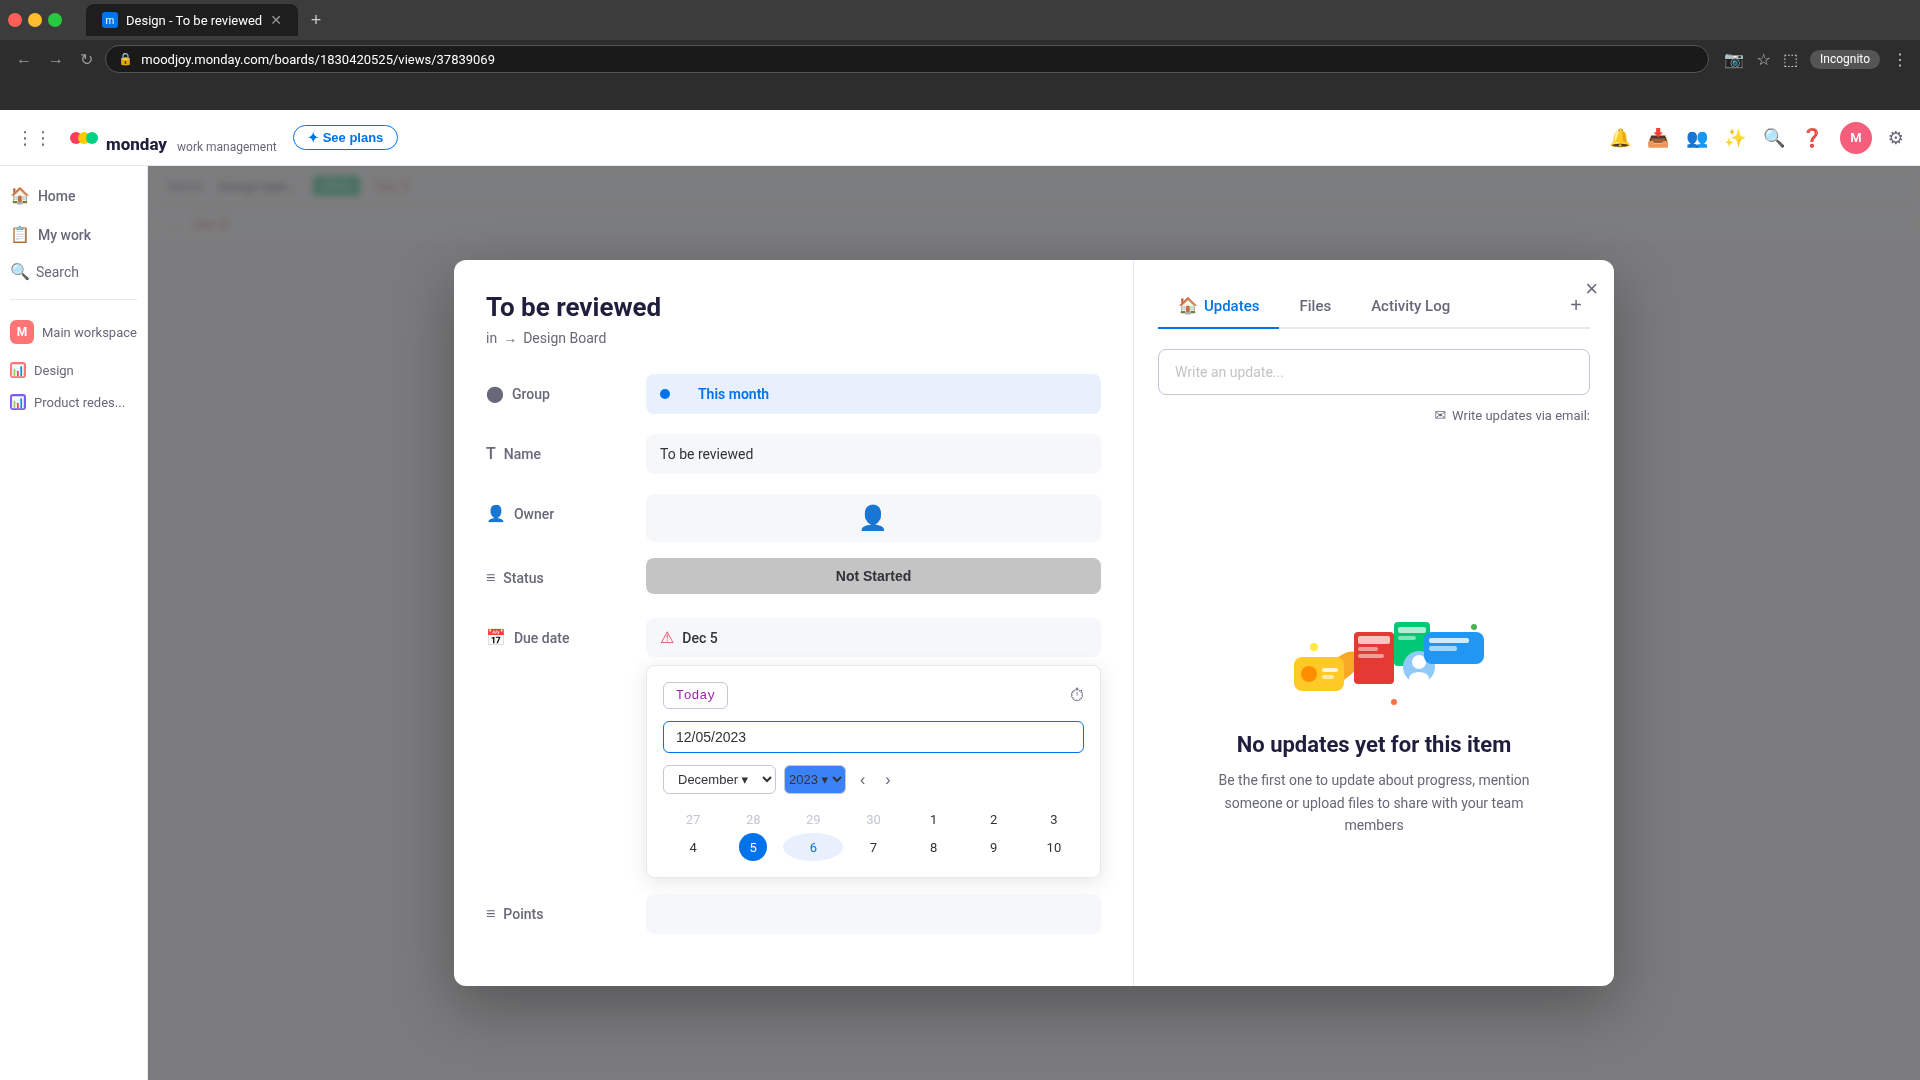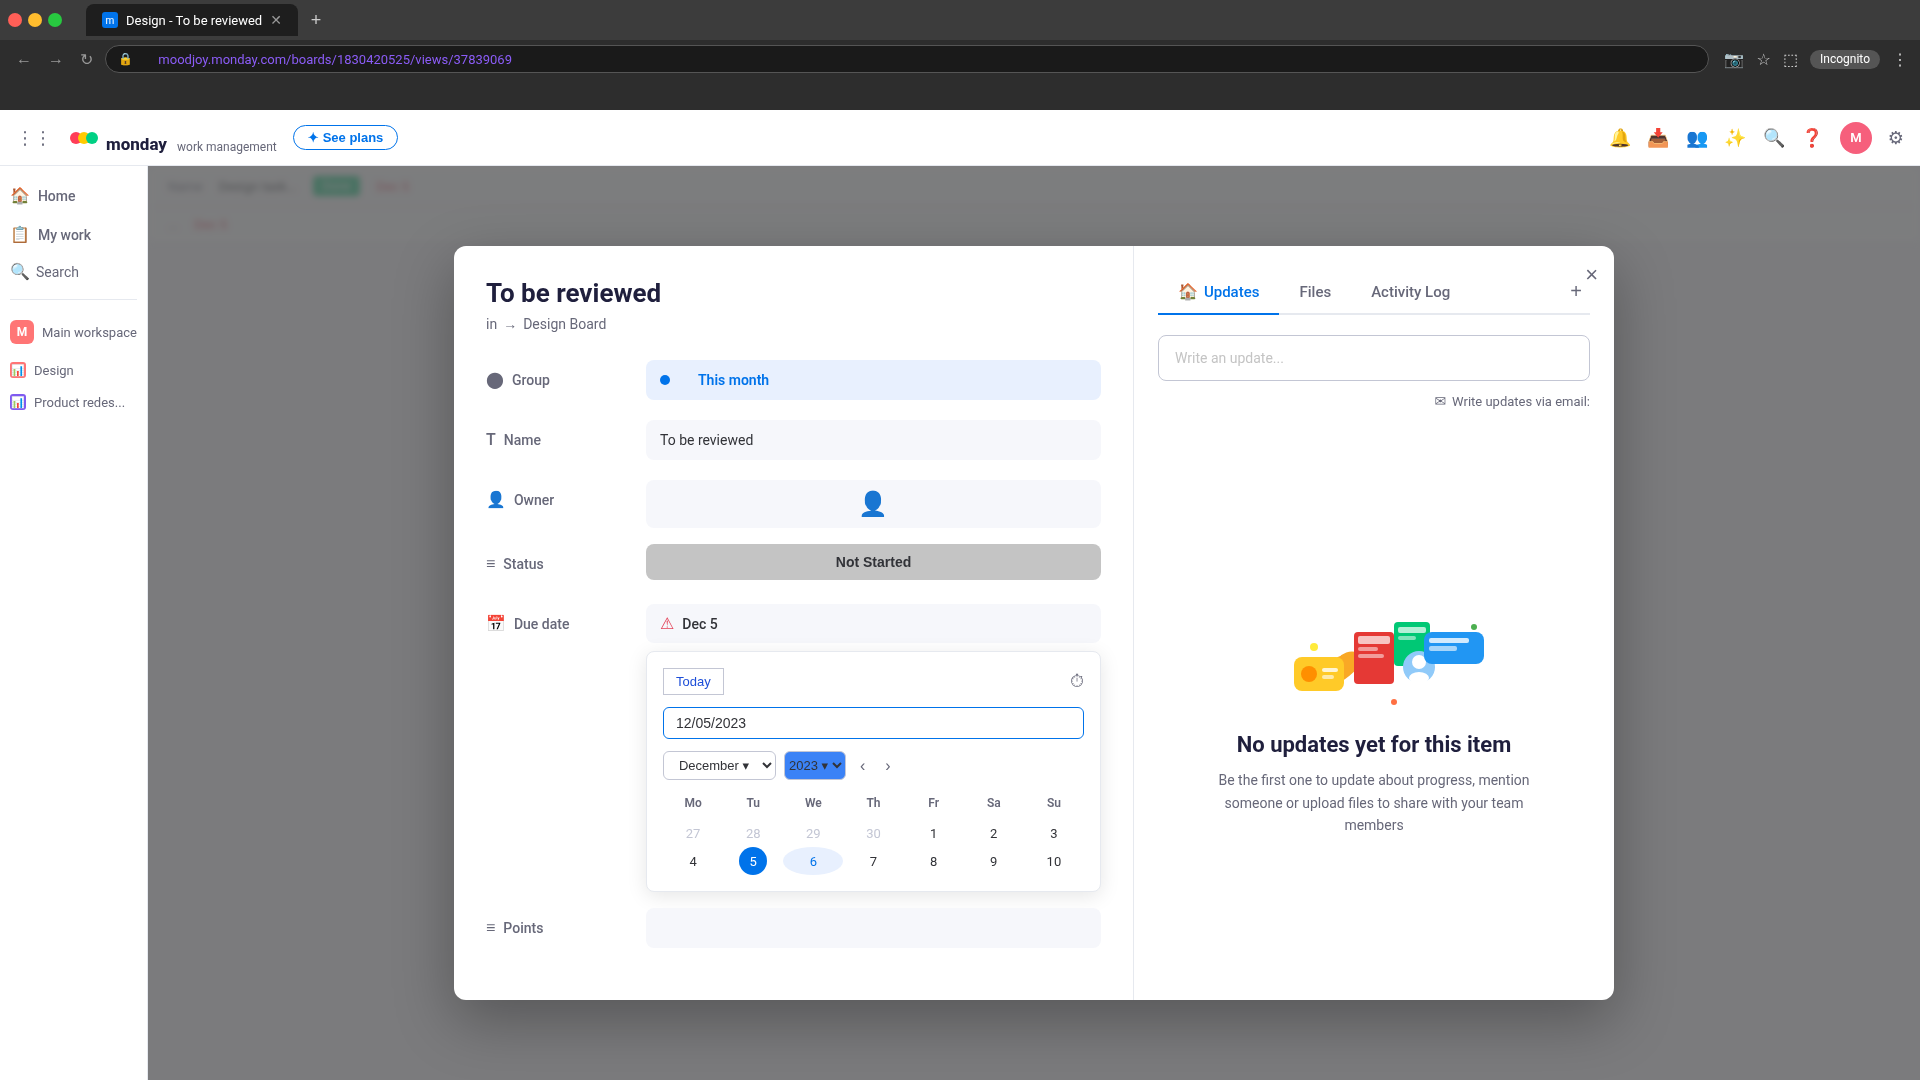--- a/index.html
+++ b/index.html
@@ -65,21 +65,21 @@
       border-radius: 20px;
       height: 28px;
       display: flex;
       align-items: center;
       padding: 0 12px;
       gap: 8px;
       color: #ccc;
       font-size: 13px;
     }
     .address-lock { color: #aaa; font-size: 12px; }
-    .address-text { color: #8b5cf6; font-size: 13px; margin-left: 17px; }
+    .address-text { color: #ffffff; font-size: 13px; }
     .browser-actions { display: flex; gap: 12px; margin-left: 8px; }
     .browser-action-btn { background: none; border: none; color: #ccc; font-size: 16px; cursor: pointer; }
 
     
     .app-container {
       background: #f6f7fb;
       height: 970px;
       display: flex;
       flex-direction: column;
       position: relative;
@@ -298,26 +298,27 @@
     }
     .date-picker-top {
       display: flex;
       align-items: center;
       justify-content: space-between;
       margin-bottom: 12px;
     }
     .today-btn {
       background: #fff;
       border: 1.5px solid #c3c6d4;
-      border-radius: 0;
+      border-radius: 6px;
       padding: 5px 12px;
       font-size: 13px;
-      color: #1d4ed8;
+      color: #a21caf;
       cursor: pointer;
       font-weight: 500;
+      font-family: Liberation Mono, monospace;
     }
     .time-icon-btn { background: none; border: none; cursor: pointer; color: #676879; font-size: 18px; }
     .date-input-row { margin-bottom: 12px; }
     .date-input {
       width: 100%;
       border: 1.5px solid #0073ea;
       border-radius: 6px;
       padding: 7px 12px;
       font-size: 14px;
       color: #323338;
@@ -331,21 +332,20 @@
       margin-bottom: 12px;
     }
     .month-select {
       background: #fff;
       border: 1px solid #c3c6d4;
       border-radius: 6px;
       padding: 5px 10px;
       font-size: 13px;
       color: #323338;
       cursor: pointer;
-      text-align: right;
     }
     .year-select {
       background: #3b82f6;
       border: 1px solid #c3c6d4;
       border-radius: 6px;
       padding: 5px 0;
       font-size: 13px;
       color: #323338;
       cursor: pointer;
     }
@@ -665,29 +665,20 @@
                     <select class="month-select">
                       <option>December ▾</option>
                     </select>
                     <select class="year-select">
                       <option>2023 ▾</option>
                     </select>
                     <button class="nav-arrow">‹</button>
                     <button class="nav-arrow">›</button>
                   </div>
                   <div class="calendar-grid">
-                    <div class="cal-header-row">
-                      <span class="cal-day-header">Mo</span>
-                      <span class="cal-day-header">Tu</span>
-                      <span class="cal-day-header">We</span>
-                      <span class="cal-day-header">Th</span>
-                      <span class="cal-day-header">Fr</span>
-                      <span class="cal-day-header">Sa</span>
-                      <span class="cal-day-header">Su</span>
-                    </div>
 
                     <div class="cal-body-row">
                       <span class="cal-cell other-month">27</span>
                       <span class="cal-cell other-month">28</span>
                       <span class="cal-cell other-month">29</span>
                       <span class="cal-cell other-month">30</span>
                       <span class="cal-cell">1</span>
                       <span class="cal-cell">2</span>
                       <span class="cal-cell">3</span>
                     </div>

